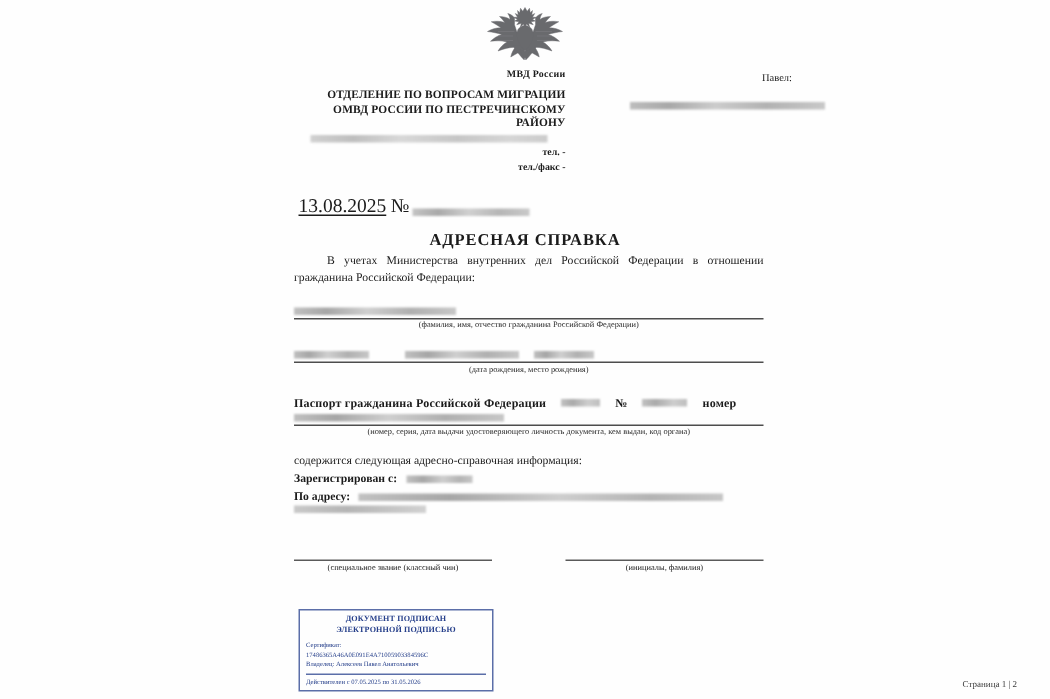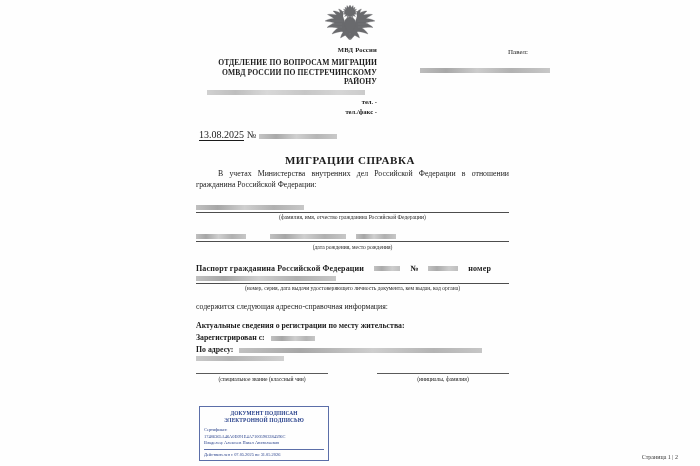--- a/index.html
+++ b/index.html
@@ -87,21 +87,21 @@
     filter: blur(.7px);
   }
   
   .date-line {
     position: absolute;
     left: 199px;
     top: 129px;
     display: flex;
     align-items: flex-end;
     gap: 2px;
-    font-size: 10px;
+    font-size: 13px;
   }
   .date-value {
     text-decoration: underline;
     text-underline-offset: 1.5px;
   }
   .date-no { margin-left: 1px; }
   .date-redact {
     width: 78px;
     height: 5px;
     margin-bottom: 1px;
@@ -284,21 +284,21 @@
     <div class="recipient-label">Павел:</div>
     <div class="recipient-redact"></div>
   </div>
 
   <div class="date-line">
     <span class="date-value">13.08.2025</span>
     <span class="date-no">№</span>
     <span class="date-redact"></span>
   </div>
 
-  <div class="doc-title">МИГРАЦИИ СПРАВКА</div>
+  <div class="doc-title">АДРЕСНАЯ СПРАВКА</div>
 
   <div class="body-area">
 
     <div class="para">В учетах Министерства внутренних дел Российской Федерации в отношении гражданина Российской Федерации:</div>
 
     <div class="field-row">
       <div class="rule"></div>
       <div class="redact" style="left:0; width:108px;"></div>
     </div>
     <div class="caption">(фамилия, имя, отчество гражданина Российской Федерации)</div>
@@ -323,21 +323,20 @@
       <span class="lbl">номер</span>
     </div>
     <div class="field-row" style="margin-top:1px;">
       <div class="rule"></div>
       <div class="redact" style="left:0; width:140px;"></div>
     </div>
     <div class="caption">(номер, серия, дата выдачи удостоверяющего личность документа, кем выдан, код органа)</div>
 
     <div class="para-plain">содержится следующая адресно-справочная информация:</div>
 
-    <div class="section-bold">Актуальные сведения о регистрации по месту жительства:</div>
 
     <div class="kv-row">
       <span class="kv-label">Зарегистрирован с:</span>
       <span class="kv-redact" style="width:44px;"></span>
     </div>
 
     <div class="kv-row">
       <span class="kv-label">По адресу:</span>
       <span class="kv-redact" style="width:243px;"></span>
     </div>

